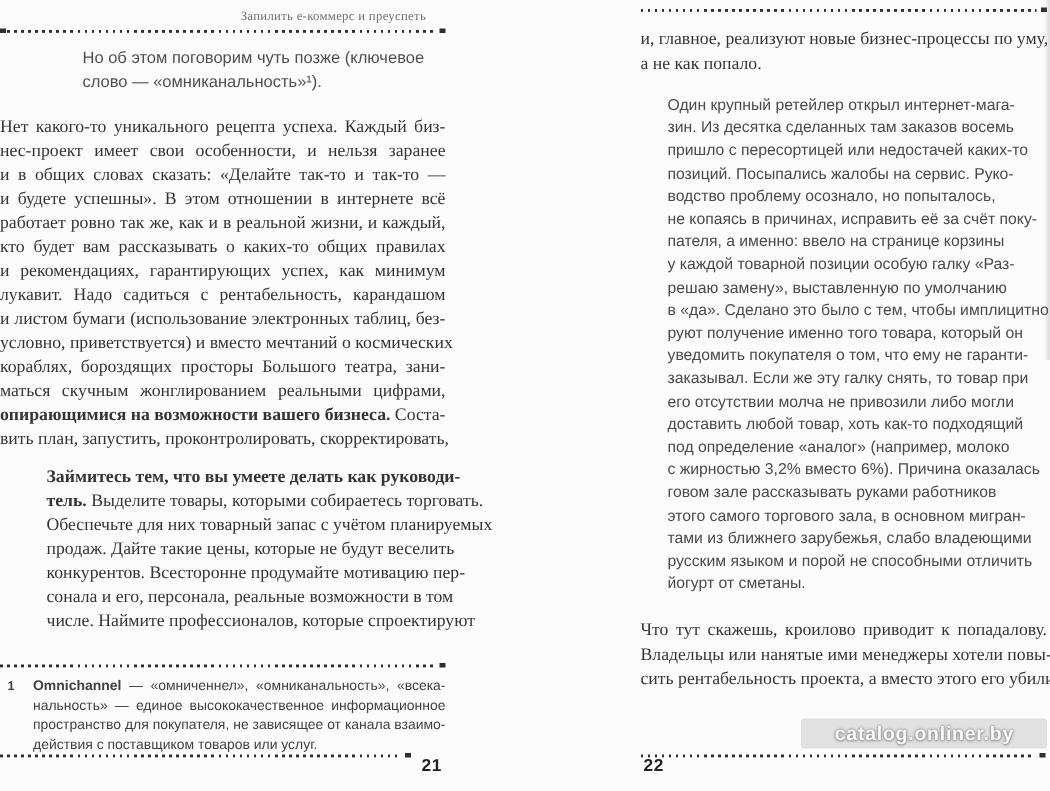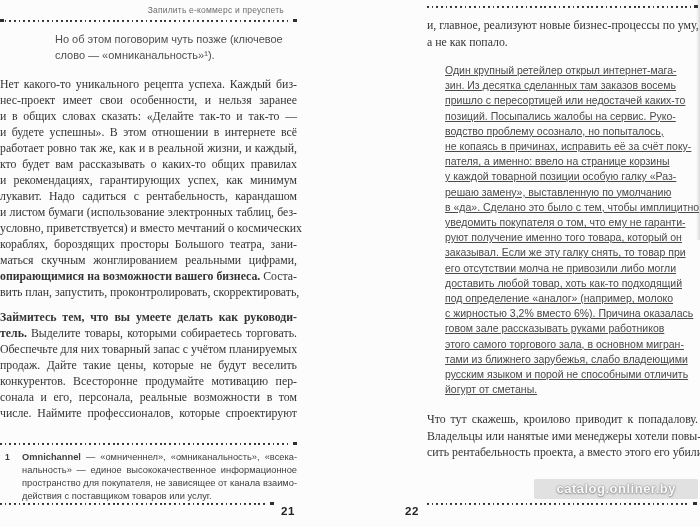--- a/index.html
+++ b/index.html
@@ -7,48 +7,48 @@
     width:700px;height:527px;position:relative;overflow:hidden;
     background:#fcfcfc;
     font-family:"Liberation Serif",serif;
   }
   body::after{content:"";position:absolute;top:0;right:0;width:4px;height:240px;
     background:linear-gradient(to left,rgba(120,120,120,.25),rgba(120,120,120,0));pointer-events:none;}
   .col{position:absolute;top:2px;}
   .col-left{left:0;width:297px;}
   .col-right{left:427px;width:271px;}
   .runhead{font:8.5px/12px "Liberation Sans",sans-serif;color:#6e6e6e;letter-spacing:.2px;margin-top:2px;}
-  .col-left .runhead{text-align:right;padding-right:13px;}
+  .col-left .runhead{text-align:right;padding-right:13px;font-family:Liberation Serif, serif;}
   .col-right .runhead{padding-left:3px;}
   .rule{position:relative;height:3px;margin-top:3px;
     background-image:repeating-linear-gradient(to right,#2f2f2f 0 1.7px,transparent 1.7px 4.7px);
     background-size:calc(100% - 7px) 1.9px;background-repeat:no-repeat;background-position:0 50%;}
   .rule::after{content:"";position:absolute;right:0;top:50%;margin-top:-1.9px;width:3.6px;height:3.6px;background:#2f2f2f;}
   .rule.both::before{content:"";position:absolute;left:0;top:50%;margin-top:-1.9px;width:3.6px;height:3.6px;background:#2f2f2f;}
   .line{white-space:nowrap;}
   .jl{text-align:justify;text-align-last:justify;}
   .block{color:#333;}
   .intro{margin:10px 0 0 55px;font:11px/15.5px "Liberation Sans",sans-serif;color:#4f4f4f;}
   .serif{font:11.8px/16px "Liberation Serif",serif;color:#343434;}
   .col-right .serif{line-height:16.5px;}
   .intro + .serif{margin-top:13px;}
-  .serif + .serif{margin-top:9px;}
+  .serif + .serif{margin-top:9px;padding-left:31px;}
   .col-right .serif:first-child{margin-top:9px;}
-  .example{margin:13px 0 0 18px;font:10.5px/15.2px "Liberation Sans",sans-serif;color:#4a4a4a;text-decoration:underline;}
+  .example{margin:13px 0 0 18px;font:10.5px/15.2px "Liberation Sans",sans-serif;color:#4a4a4a;}
   .example + .serif{margin-top:14px;}
   b{font-weight:bold;}
   .footnote-area{position:absolute;top:437px;left:0;width:297px;}
   .fn-body{position:relative;margin-top:6px;padding-left:22px;}
   .fn-marker{position:absolute;left:5px;top:0;font:bold 8.5px/12.8px "Liberation Sans",sans-serif;color:#3f3f3f;}
   .fn{font:9.3px/12.9px "Liberation Sans",sans-serif;color:#3f3f3f;}
   .bottom-rule-left{position:absolute;top:499px;left:0;width:274px;}
   .bottom-rule-right{position:absolute;top:499px;left:427px;width:270px;}
   .pagenum{position:absolute;top:504px;font:bold 11.5px/14px "Liberation Sans",sans-serif;color:#222;letter-spacing:.5px;}
   .pagenum-left{left:281px;}
-  .pagenum-right{left:405px;}
+  .pagenum-right{left:429px;}
   .watermark{position:absolute;top:479px;right:2px;z-index:5;
     font:bold 13px/17px "Liberation Sans",sans-serif;letter-spacing:.5px;color:rgba(255,255,255,.96);
     text-shadow:0 0 2px #8d8d8d,0 1px 2px #9a9a9a,0 0 1px #808080;
     background:rgba(198,198,198,.5);padding:1px 22px 2px;border-radius:2px;}
 </style>
 </head>
 <body>
 
 <div class="col col-left">
   <div class="runhead">Запилить е-коммерс и преуспеть</div>
@@ -111,22 +111,22 @@
         <div class="line"><span>Один крупный ретейлер открыл интернет-мага-</span></div>
         <div class="line"><span>зин. Из десятка сделанных там заказов восемь</span></div>
         <div class="line"><span>пришло с пересортицей или недостачей каких-то</span></div>
         <div class="line"><span>позиций. Посыпались жалобы на сервис. Руко-</span></div>
         <div class="line"><span>водство проблему осознало, но попыталось,</span></div>
         <div class="line"><span>не копаясь в причинах, исправить её за счёт поку-</span></div>
         <div class="line"><span>пателя, а именно: ввело на странице корзины</span></div>
         <div class="line"><span>у каждой товарной позиции особую галку «Раз-</span></div>
         <div class="line"><span>решаю замену», выставленную по умолчанию</span></div>
         <div class="line"><span>в «да». Сделано это было с тем, чтобы имплицитно</span></div>
+        <div class="line"><span>руют получение именно того товара, который он</span></div>
         <div class="line"><span>уведомить покупателя о том, что ему не гаранти-</span></div>
-        <div class="line"><span>руют получение именно того товара, который он</span></div>
         <div class="line"><span>заказывал. Если же эту галку снять, то товар при</span></div>
         <div class="line"><span>его отсутствии молча не привозили либо могли</span></div>
         <div class="line"><span>доставить любой товар, хоть как-то подходящий</span></div>
         <div class="line"><span>под определение «аналог» (например, молоко</span></div>
         <div class="line"><span>с жирностью 3,2% вместо 6%). Причина оказалась</span></div>
         <div class="line"><span>говом зале рассказывать руками работников</span></div>
         <div class="line"><span>этого самого торгового зала, в основном мигран-</span></div>
         <div class="line"><span>тами из ближнего зарубежья, слабо владеющими</span></div>
         <div class="line"><span>русским языком и порой не способными отличить</span></div>
         <div class="line"><span>йогурт от сметаны.</span></div>

